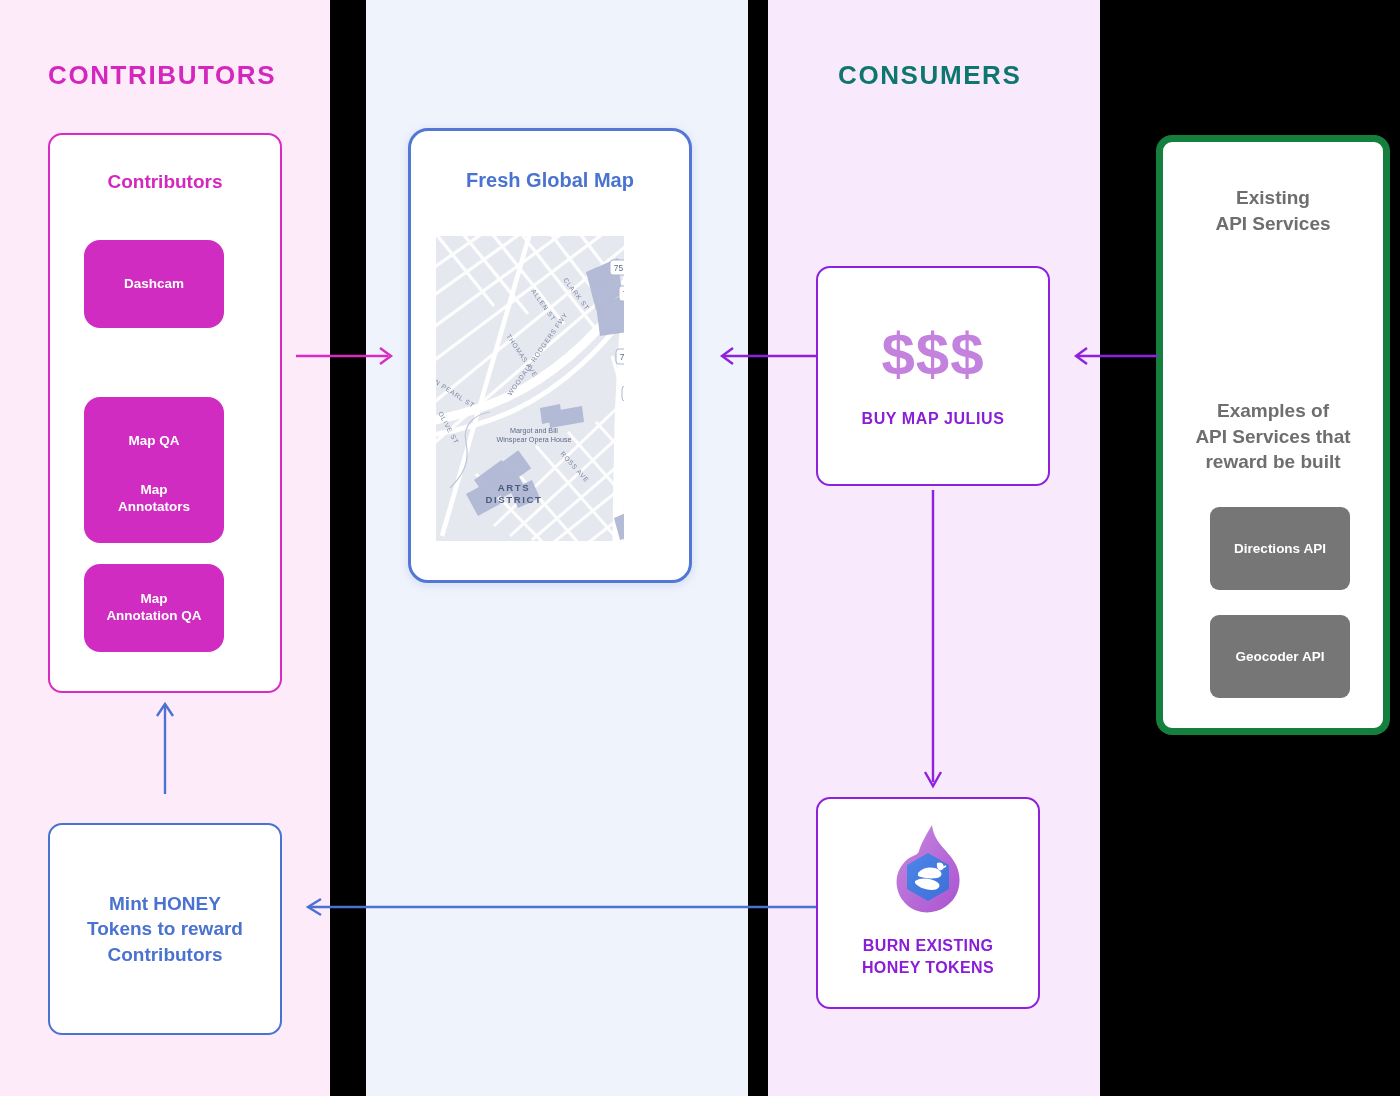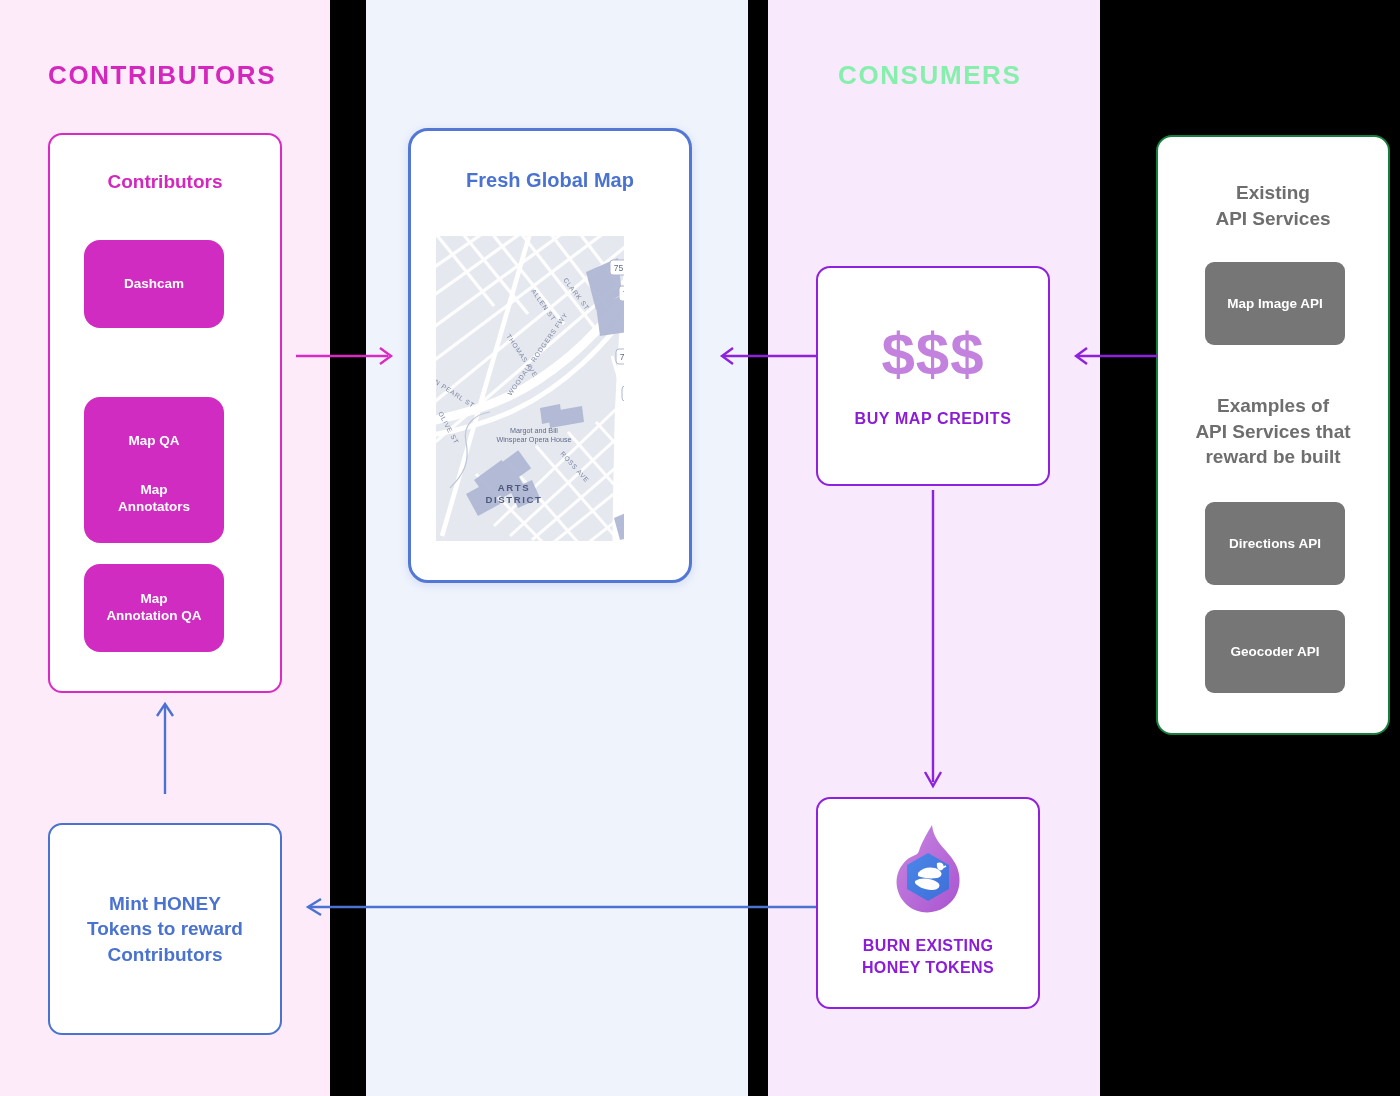--- a/index.html
+++ b/index.html
@@ -19,32 +19,32 @@
 
   
   .section-header {
     position: absolute;
     font-weight: bold;
     letter-spacing: 1.6px;
     font-size: 26px;
     white-space: nowrap;
   }
   #hdr-contributors { left: 48px; top: 60px; color: #D427BE; }
-  #hdr-consumers    { left: 838px; top: 60px; color: #86efac; }
+  #hdr-consumers    { left: 838px; top: 60px; color: #0f766e; }
 
   
   .card {
     position: absolute;
     background: #fff;
     border-radius: 14px;
   }
   .card-pink   { border: 2px solid #D92BC4; }
   .card-blue   { border: 2px solid #4A72D0; }
   .card-purple { border: 2px solid #8E21DD; }
-  .card-plain  { border: 2px solid #15803d; box-shadow: 0 1px 4px rgba(0,0,0,.14); }
+  .card-plain  { border: 7px solid #15803d; box-shadow: 0 1px 4px rgba(0,0,0,.14); }
 
   
   #card-contributors { left: 48px; top: 133px; width: 234px; height: 560px; }
   #contributors-title {
     position: absolute; top: 36px; left: 0; right: 0;
     text-align: center; font-size: 19px; font-weight: bold; color: #D427BE;
   }
   .pill {
     position: absolute; left: 34px; width: 140px;
     border-radius: 16px; background: #D02CC1; color: #fff;
@@ -249,21 +249,21 @@
           <text x="98" y="206" font-size="7.2">Winspear Opera House</text>
           <text x="78" y="255" font-size="9.6" font-weight="bold" letter-spacing="1.6" fill="#4D5A7C">ARTS</text>
           <text x="78" y="267" font-size="9.6" font-weight="bold" letter-spacing="1.6" fill="#4D5A7C">DISTRICT</text>
         </g>
       </svg>
     </div>
   </div>
 
   <div class="card card-purple" id="card-buy">
     <div id="buy-dollars">$$$</div>
-    <div id="buy-label">BUY MAP CREDITS</div>
+    <div id="buy-label">BUY MAP JULIUS</div>
   </div>
 
   <div class="card card-purple" id="card-burn">
     <div id="burn-icon">
       <svg width="86" height="100" viewBox="0 0 86 100">
         <defs>
           <linearGradient id="flameGrad" x1="0" y1="0" x2="1" y2="1">
             <stop offset="0" stop-color="#C887E0"></stop>
             <stop offset="1" stop-color="#A954D0"></stop>
           </linearGradient>
@@ -289,21 +289,20 @@
         </g>
       </svg>
     </div>
     <div id="burn-label">BURN EXISTING
 HONEY TOKENS</div>
   </div>
 
   <div class="card card-plain" id="card-api">
     <div class="api-heading" id="api-heading-1">Existing
 API Services</div>
-    <div class="api-pill" id="api-pill-0">Map Image API</div>
     <div class="api-heading" id="api-heading-2">Examples of
 API Services that
 reward be built</div>
     <div class="api-pill" id="api-pill-2">Geocoder API</div>
     <div class="api-pill" id="api-pill-1">Directions API</div>
   </div>
 
   <svg class="arrow" style="left:296px; top:344px;" width="104" height="24">
     <line x1="0" y1="12" x2="92" y2="12" stroke="#D92BC4" stroke-width="2.4"></line>
     <polyline points="84,4 95,12 84,20" fill="none" stroke="#D92BC4" stroke-width="2.4"></polyline>

